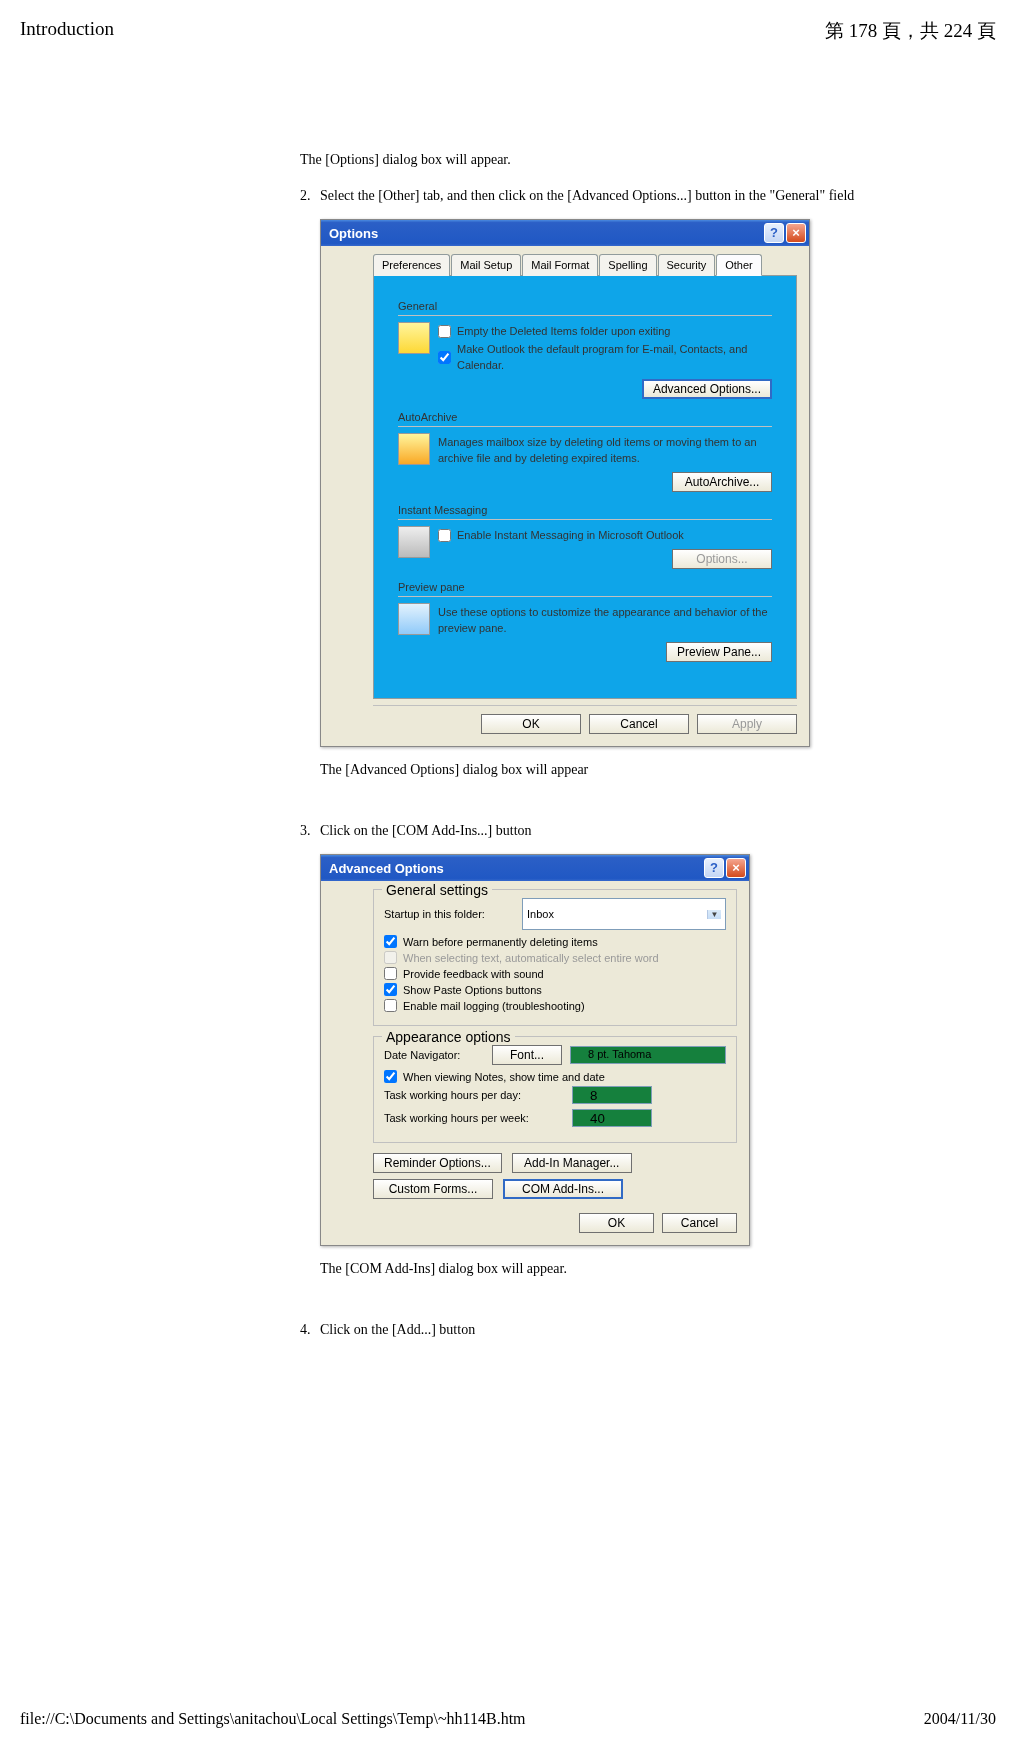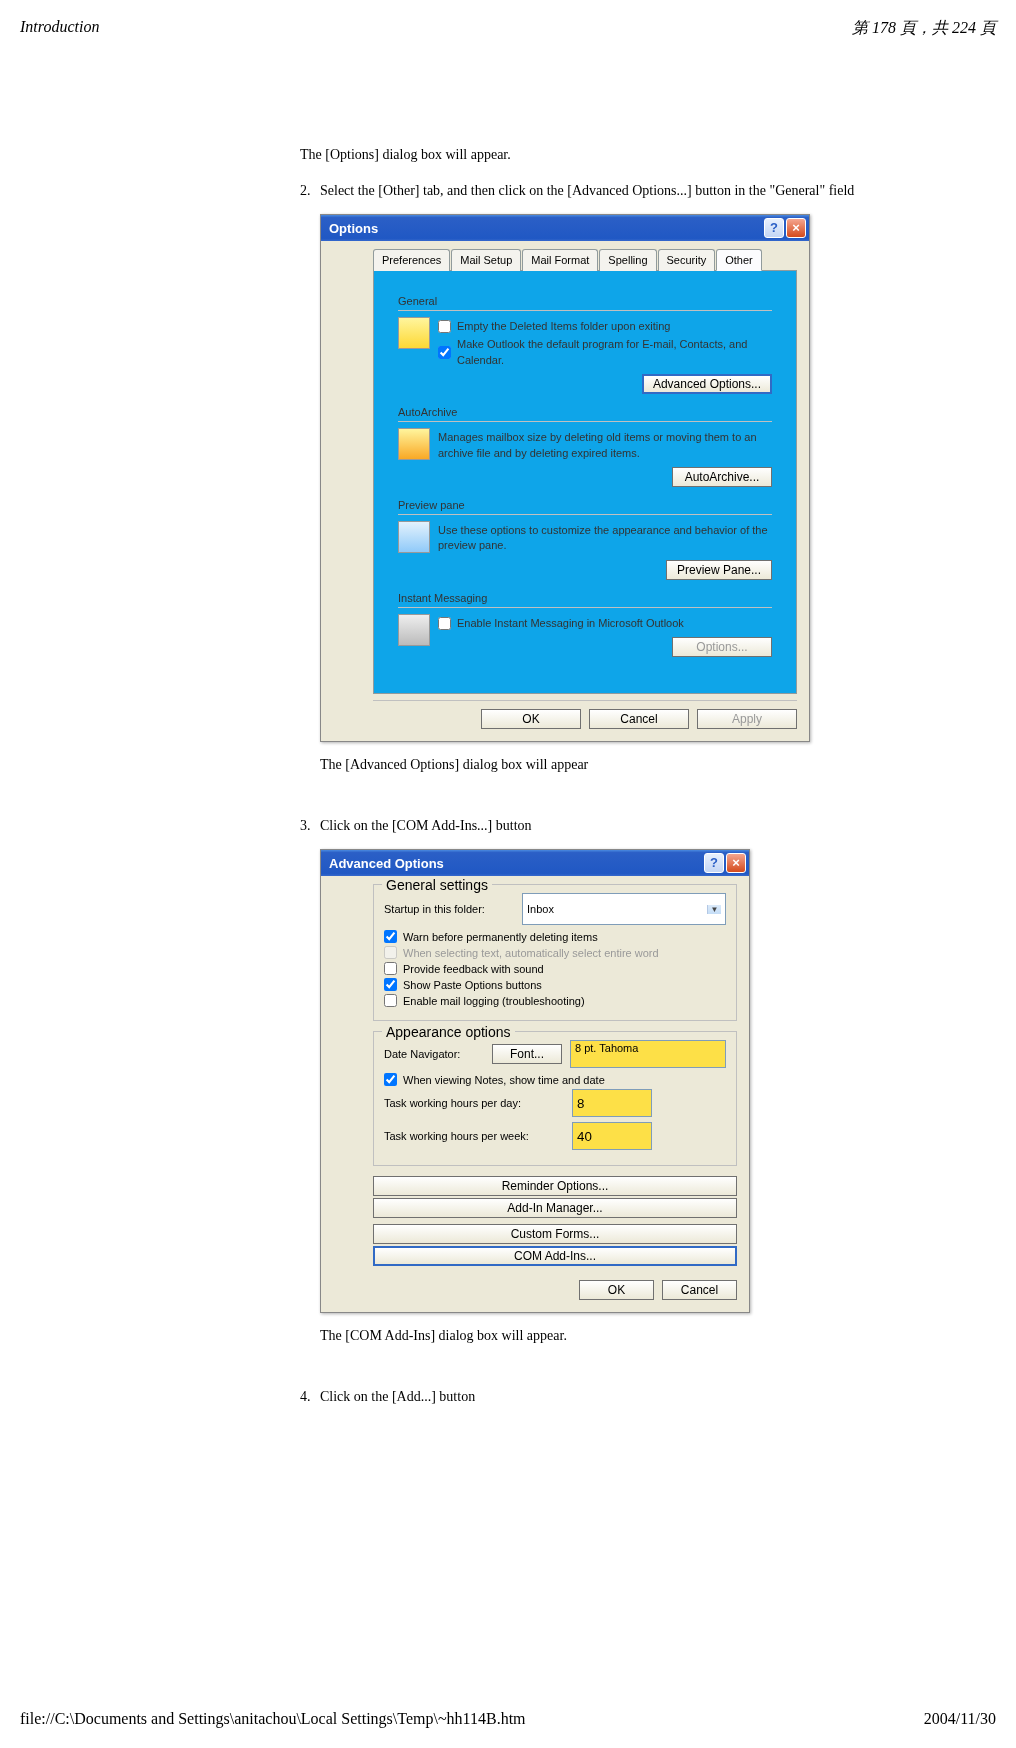--- a/index.html
+++ b/index.html
@@ -1,18 +1,18 @@
 <!DOCTYPE html>
 <html><head>
 <meta charset="utf-8">
 <style>
 * { box-sizing: border-box; margin: 0; padding: 0; }
 body { font-family: Georgia, serif; font-size: 14px; background: #fff; width: 1016px; margin: 0 auto; }
 .page { width: 1016px; min-height: 1748px; padding: 10px 20px 20px 20px; position: relative; }
-.header { display: flex; justify-content: space-between; font-family: Georgia, serif; font-size: 16px; padding: 8px 0; font-style: italic; }
+.header { display: flex; justify-content: space-between; font-family: Georgia, serif; font-size: 19px; padding: 8px 0; }
 .content { margin-left: 280px; margin-right: 100px; margin-top: 100px; }
 .step-text { margin-bottom: 20px; }
 .step-list { margin-top: 10px; }
 .step-item { display: flex; margin-bottom: 15px; }
 .step-num { width: 20px; flex-shrink: 0; }
 .step-body { flex: 1; }
 .result-text { margin-top: 12px; margin-bottom: 30px; }
 .footer { position: absolute; bottom: 20px; left: 20px; right: 20px; display: flex; justify-content: space-between; font-size: 16px; }
 
 .dialog { background: #ece9d8; border: 1px solid #888; margin: 15px 0; font-family: Tahoma, sans-serif; font-size: 11px; width: 490px; box-shadow: 1px 1px 3px rgba(0,0,0,0.3); }
@@ -46,22 +46,22 @@
 .win-btn.sel { border: 2px solid #316ac5; padding: 1px 9px; }
 .bottom-buttons { display: flex; justify-content: flex-end; gap: 8px; padding: 8px 0 0 0; border-top: 1px solid #c0c0c0; margin-top: 6px; }
 
 .fieldset { border: 1px solid #c0c0c0; padding: 8px 10px 10px 10px; margin-bottom: 10px; position: relative; }
 .fieldset-label { position: absolute; top: -8px; left: 8px; background: #ece9d8; padding: 0 4px; font-size: 14px; }
 .form-row { display: flex; align-items: center; gap: 8px; margin-bottom: 5px; font-size: 11px; }
 .form-row label { min-width: 130px; }
 .form-row label.wide { min-width: 180px; }
 .select-box { background: #fff; border: 1px solid #7f9db9; padding: 1px 4px; flex: 1; height: 32px; display: flex; justify-content: space-between; align-items: center; }
 .select-arrow { width: 14px; text-align: center; color: #444; background: linear-gradient(to bottom,#dbeaf9,#c5ddf7); border-left:1px solid #b4c8e4; font-size: 8px; }
-.text-input { background: #fde047; border: 1px solid #7f9db9; padding: 1px 4px; height: 28px; width: 80px; }
-.btn-grid { display: flex; gap: 2px; margin-top: 8px; flex-direction: column; }
+.text-input { background: #15803d; border: 1px solid #7f9db9; padding: 1px 17px; height: 18px; width: 80px; }
+.btn-grid { display: flex; gap: 10px; margin-top: 8px; }
 .btn-grid .win-btn { min-width: 120px; }
 </style>
 </head>
 <body>
 
 <div class="page">
   <div class="header">
     <span>Introduction</span>
     <span>第 178 頁，共 224 頁</span>
   </div>
@@ -120,44 +120,44 @@
                     <div class="group-icon yellow2"></div>
                     <div class="group-desc">
                       <div>Manages mailbox size by deleting old items or moving them to an archive file and by deleting expired items.</div>
                       <div class="btn-row">
                           <button class="win-btn">AutoArchive...</button>
                         </div>
                     </div>
                   </div>
                 </div>
                 <div class="group">
-                  <div class="group-label">Preview pane</div>
-                  <div class="group-line"></div>
-                  <div class="group-row">
-                    <div class="group-icon blue"></div>
-                    <div class="group-desc">
-                      <div>Use these options to customize the appearance and behavior of the preview pane.</div>
-                      <div class="btn-row">
-                          <button class="win-btn">Preview Pane...</button>
-                        </div>
-                    </div>
-                  </div>
-                </div>
-                <div class="group">
                   <div class="group-label">Instant Messaging</div>
                   <div class="group-line"></div>
                   <div class="group-row">
                     <div class="group-icon gray"></div>
                     <div class="group-desc">
                       <div class="checkbox-row">
                           <input type="checkbox" style="">
                           <span>Enable Instant Messaging in Microsoft Outlook</span>
                         </div>
                       <div class="btn-row">
                           <button class="win-btn disabled" disabled="">Options...</button>
+                        </div>
+                    </div>
+                  </div>
+                </div>
+                <div class="group">
+                  <div class="group-label">Preview pane</div>
+                  <div class="group-line"></div>
+                  <div class="group-row">
+                    <div class="group-icon blue"></div>
+                    <div class="group-desc">
+                      <div>Use these options to customize the appearance and behavior of the preview pane.</div>
+                      <div class="btn-row">
+                          <button class="win-btn">Preview Pane...</button>
                         </div>
                     </div>
                   </div>
                 </div>
               </div>
               <div class="bottom-buttons">
                 <button class="win-btn">OK</button>
                 <button class="win-btn">Cancel</button>
                 <button class="win-btn disabled" disabled="">Apply</button>
               </div>

